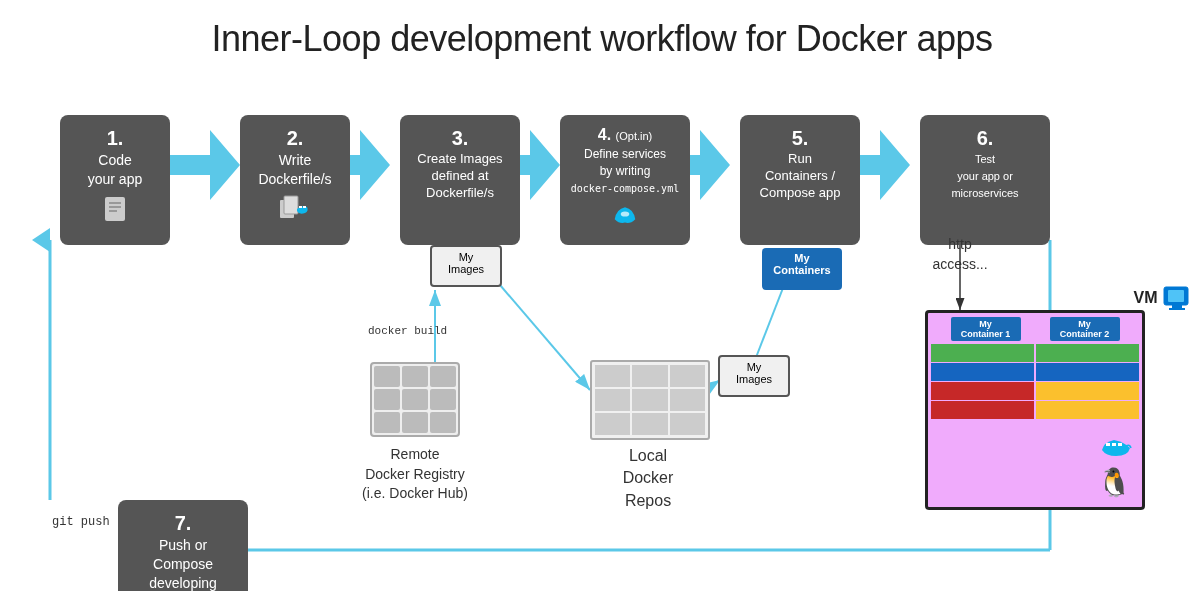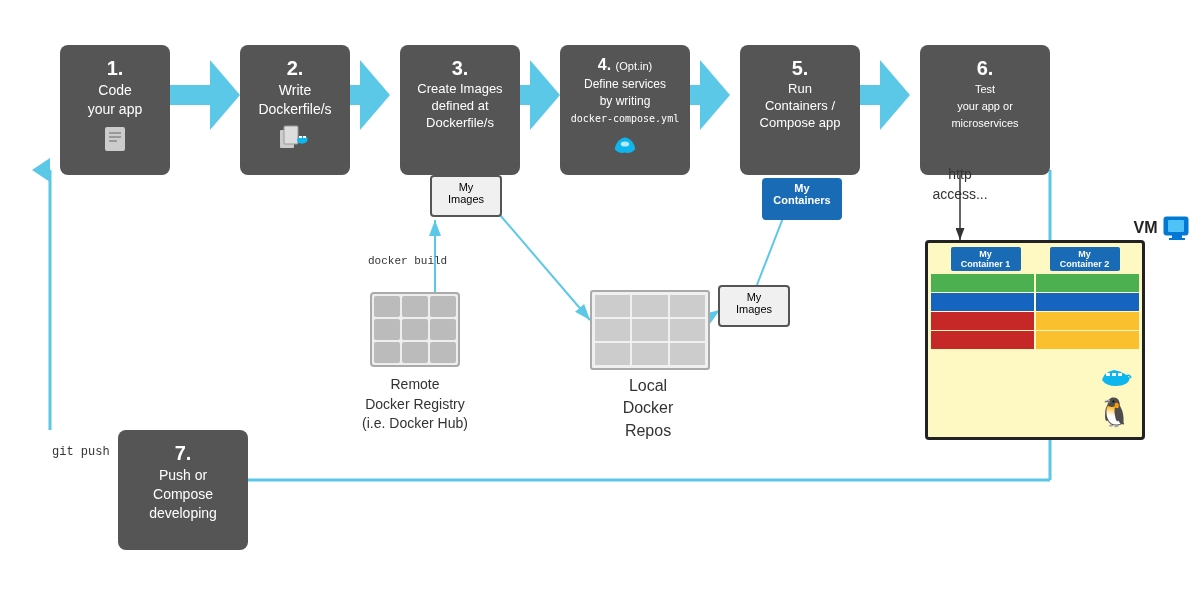--- a/index.html
+++ b/index.html
@@ -49,21 +49,21 @@
       position: absolute;
       top: 0; left: 0;
       width: 1204px;
       height: 510px;
       pointer-events: none;
     }
     
     .vm-box {
       position: absolute;
       border: 3px solid #222;
-      background: #fef9c3;
+      background: #f0abfc;
       border-radius: 4px;
     }
     
     .container-row {
       display: flex;
       height: 18px;
       margin: 1px 2px;
     }
     .container-cell {
       flex: 1;
@@ -101,20 +101,21 @@
       font-size: 10px;
       text-align: center;
       padding: 4px 8px;
       font-weight: bold;
     }
   </style>
 </head>
 <body>
 
 <div>
+  <h1 class="main-title">Inner-Loop development workflow for Docker apps</h1>
 
   <div class="diagram-area">
 
     <svg class="svg-overlay">
 
       <polygon points="168,85 210,85 210,60 240,95 210,130 210,105 168,105" fill="#5bc8e8"></polygon>
 
       <polygon points="318,85 360,85 360,60 390,95 360,130 360,105 318,105" fill="#5bc8e8"></polygon>
 
       <polygon points="490,85 530,85 530,60 560,95 530,130 530,105 490,105" fill="#5bc8e8"></polygon>

